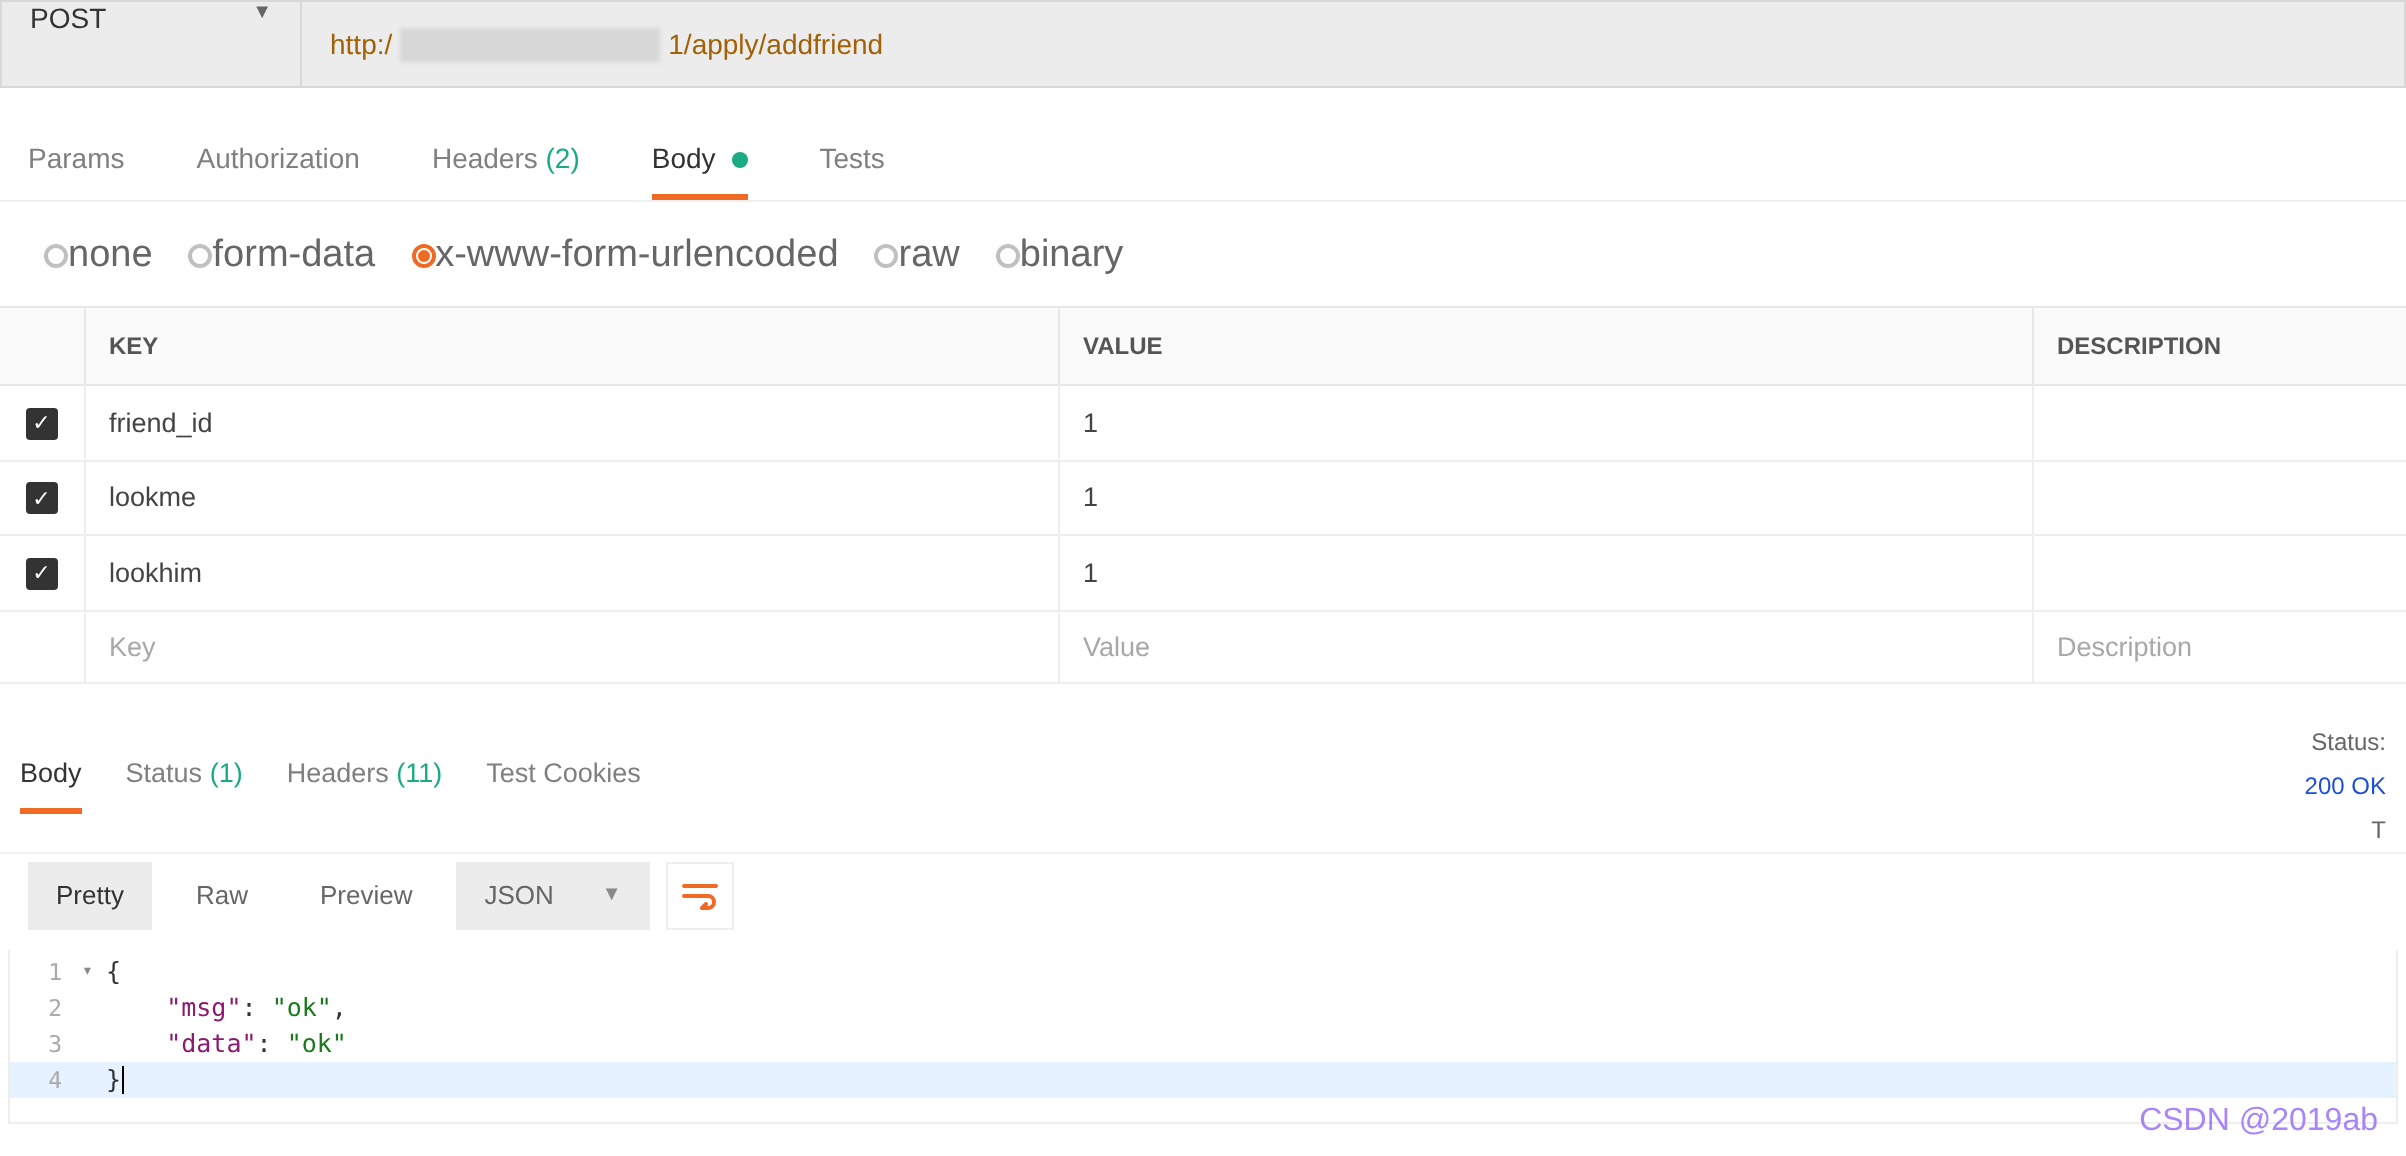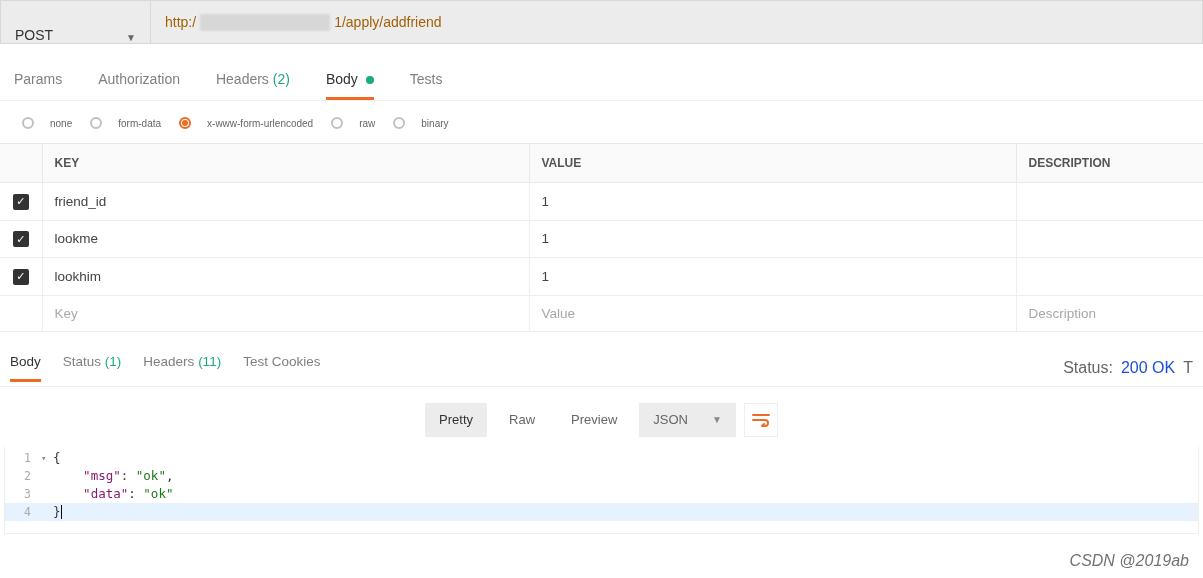--- a/index.html
+++ b/index.html
@@ -1,70 +1,70 @@
 <!DOCTYPE html>
 <html><head>
 <meta charset="utf-8">
 <style>
   * { box-sizing: border-box; margin: 0; padding: 0; }
   body { font-family: -apple-system, BlinkMacSystemFont, "Segoe UI", Arial, sans-serif; font-size: 13px; color: #505050; background: #fff; width: 1203px; }
   
   .urlbar { display: flex; background: #ececec; border: 1px solid #d8d8d8; height: 44px; }
-  .method { width: 150px; display: flex; align-items: flex-end; justify-content: space-between; padding: 0 14px; border-right: 1px solid #d8d8d8; color: #333; font-size: 14px; }
+  .method { width: 150px; display: flex; align-items: flex-start; justify-content: space-between; padding: 0 14px; border-right: 1px solid #d8d8d8; color: #333; font-size: 14px; }
   .method .chev { font-size: 10px; color: #666; }
   .url { flex: 1; display: flex; align-items: center; padding: 0 14px; font-size: 14px; color: #a16207; }
   .url .redact { display:inline-block; width: 130px; height: 17px; background: #d7d7d7; filter: blur(1px); margin: 0 4px; }
   
   .tabs1 { display: flex; gap: 36px; padding: 27px 16px 0 14px; border-bottom: 1px solid #f0f0f0; }
   .tabs1 .tab { padding-bottom: 10px; color: #808080; font-size: 14px; cursor: pointer; }
   .tabs1 .tab.active { color: #333; border-bottom: 3px solid #ef6b25; }
   .tabs1 .count-g { color: #1aab83; }
   .dot-g { display:inline-block; width:8px; height:8px; border-radius:50%; background:#1aab83; vertical-align:middle; margin-left:4px;}
   
   .radios { display: flex; gap: 18px; padding: 16px 22px 14px; align-items:center;}
-  .radio { display:flex; align-items:center; gap:16px; color:#666; font-size:10px; cursor:pointer;text-align:center;}
+  .radio { display:flex; align-items:center; gap:0; color:#666; font-size:19px; cursor:pointer;text-align:center;}
   .radio .r { width:12px; height:12px; border:2px solid #c0c0c0; border-radius:50%; display:inline-block; position:relative;}
   .radio.sel .r { border-color:#ef6b25; }
   .radio.sel .r::after { content:""; position:absolute; inset:1px; background:#ef6b25; border-radius:50%; }
   
   .params-table { width: 100%; border-collapse: collapse; }
   .params-table th { text-align:left; font-weight:600; color:#555; font-size:12px; padding:12px 12px; border:1px solid #e8e8e8; background:#fafafa;}
   .params-table td { padding:10px 12px; border:1px solid #eee; font-size:13.5px; color:#444;}
   .params-table td.pl { color:#a8a8a8; }
   .params-table th:first-child, .params-table td:first-child { width:42px; text-align:center; border-left:none;}
   .params-table th:last-child, .params-table td:last-child { border-right:none;margin-left:17px;}
   .params-table .kcol { width: 487px; }
   .params-table .vcol { width: 487px; }
   .chk { width:16px; height:16px; background:#333; border-radius:2px; display:inline-flex; align-items:center; justify-content:center; color:#fff; font-size:11px;}
   
   .resp-row { display:flex; align-items:center; justify-content:space-between; padding: 22px 10px 0 10px;}
   .tabs2 { display:flex; gap:22px; }
   .tabs2 .tab { padding-bottom:10px; color:#808080; font-size:13.5px; cursor:pointer;}
   .tabs2 .tab.active { color:#333; border-bottom:3px solid #ef6b25;}
   .tabs2 .count-g { color:#1aab83; }
-  .status { font-size:16px; color:#666; display:flex; gap:8px; align-items:flex-end;}
+  .status { font-size:12px; color:#666; display:flex; gap:8px; align-items:flex-end;flex-direction:column;}
   .status .ok { color:#1d4ed8; }
   
-  .viewbar { display:flex; gap:8px; padding:16px 14px 10px; border-top:1px solid #f0f0f0; margin-top:4px;justify-content:center;}
+  .viewbar { display:flex; gap:8px; padding:4px 14px 10px; border-top:1px solid #f0f0f0; margin-top:4px;}
   .btn { background:#ececec; border:none; padding:8px 14px; font-size:13px; color:#666; cursor:pointer;}
   .btn.active { color:#333; }
   .btn.plain { background:transparent; }
   .btn.fmt { display:flex; align-items:center; gap:24px; }
   .wrapico { width:34px; height:34px; border:1px solid #eee; display:inline-flex; align-items:center; justify-content:center; color:#ef6b25; cursor:pointer;}
   
   .code { font-family: Consolas, Monaco, monospace; font-size:12.5px; padding: 2px 0 12px 0px; border:1px solid #eee; border-top:none; margin:0 4px;}
   .code .line { display:flex; }
   .code .ln { width:36px; text-align:right; color:#aaa; padding-right:10px; user-select:none; font-size:11.5px; line-height:18px;}
   .code .fold { width:12px; color:#888; font-size:9px; line-height:18px;}
   .code .tx { white-space:pre; line-height:18px; flex:1;}
   .code .hl { background:#e6f2ff; }
   .key { color:#8b1a6e; } .str { color:#1a7a1a; } .pun { color:#333;}
   .cursor-bar { display:inline-block; width:1px; height:14px; background:#000; vertical-align:middle;}
   
-  .watermark { position:fixed; right:14px; bottom:8px; color:#404040; font-size:16px; font-style:italic; opacity:.75; pointer-events:none;}
+  .watermark { position:fixed; right:14px; bottom:8px; color:#8b5cf6; font-size:16px; opacity:.75; pointer-events:none;}
 </style>
 </head>
 <body>
 
 <div class="urlbar">
   <div class="method">
     <span>POST</span>
     <span class="chev">▼</span>
   </div>
   <div class="url">

